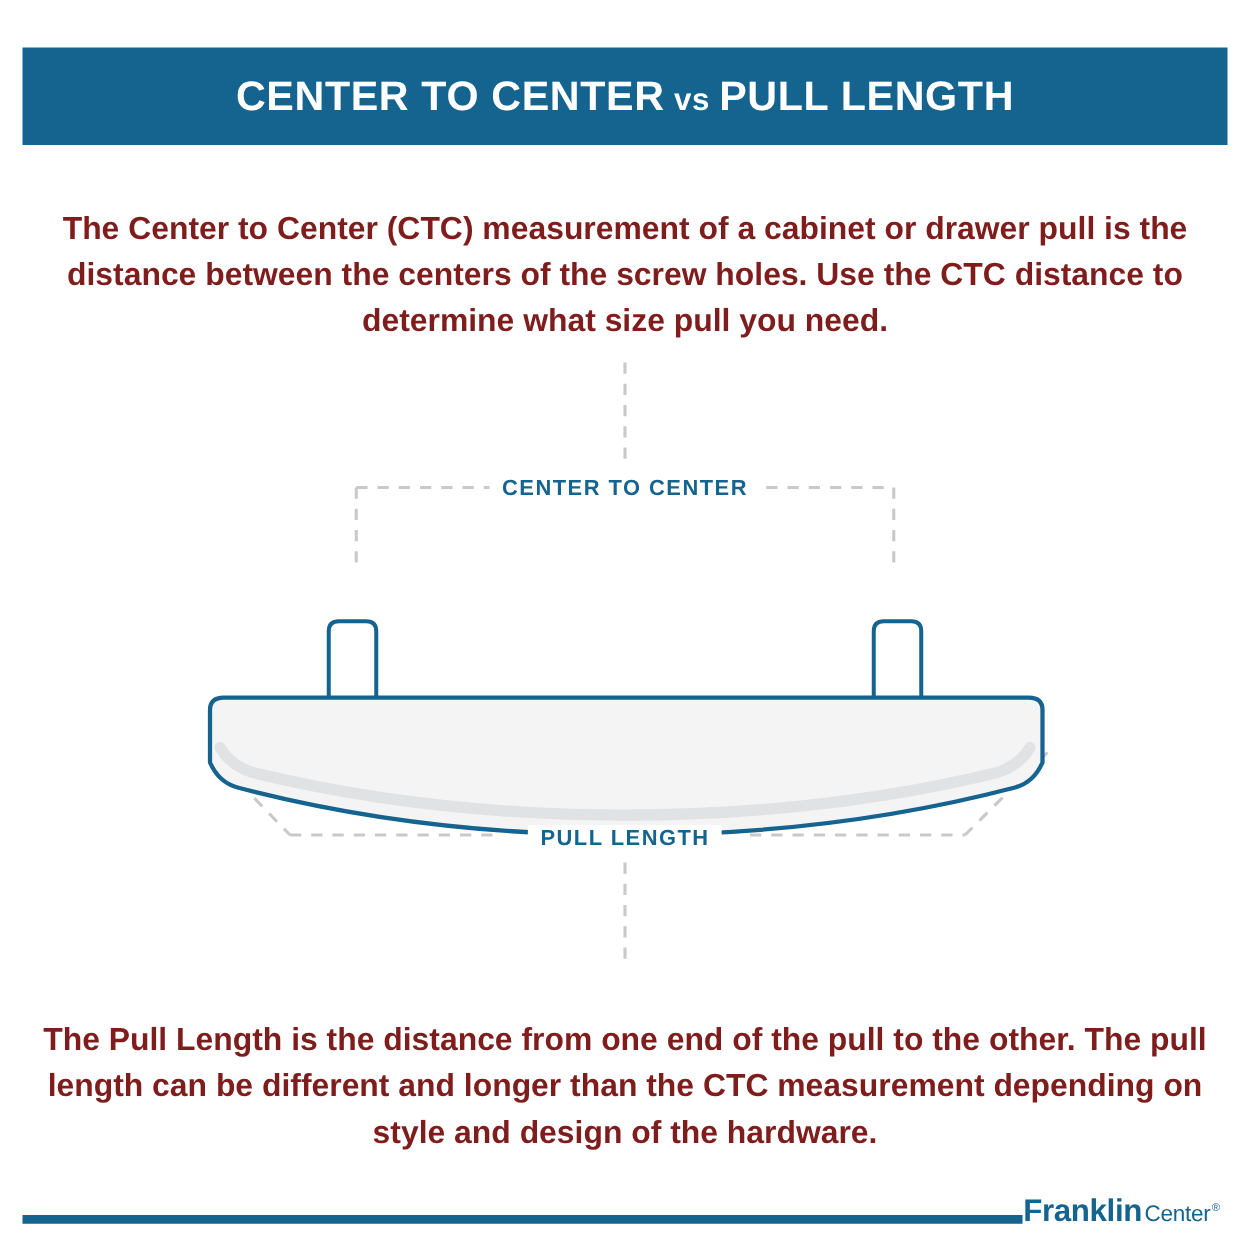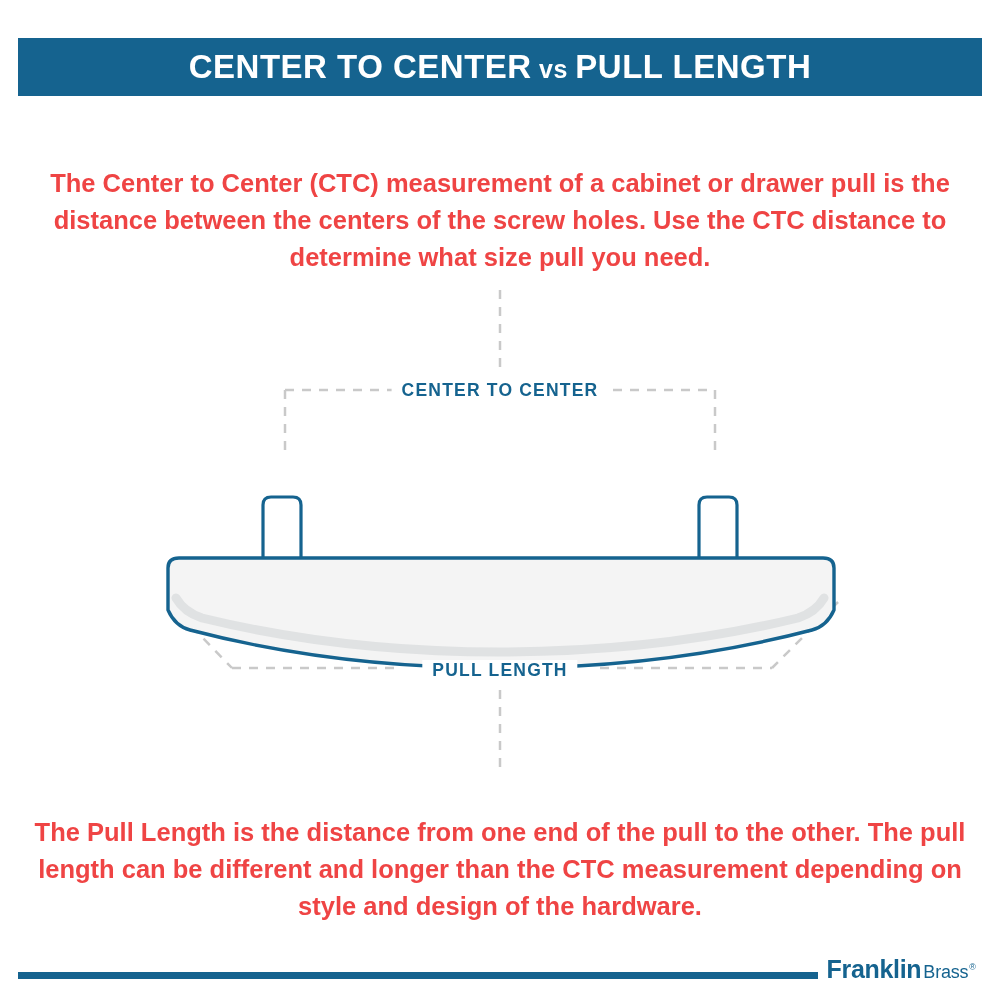--- a/index.html
+++ b/index.html
@@ -15,21 +15,21 @@
     position: relative;
     overflow: hidden;
   }
 
   
   .header-bar {
     position: absolute;
     left: 18px;
     top: 38px;
     width: 964px;
-    height: 58px;
+    height: 78px;
     background: #15638f;
     display: flex;
     align-items: center;
     justify-content: center;
   }
   .header-title {
     color: #ffffff;
     font-size: 33px;
     font-weight: bold;
     letter-spacing: 0.5px;
@@ -45,21 +45,21 @@
 
   
   .para {
     position: absolute;
     left: 28px;
     width: 944px;
     text-align: center;
     font-size: 25.5px;
     line-height: 37px;
     font-weight: bold;
-    color: #ef4444;
+    color: #7f1d1d;
   }
   .para-top { top: 165px; }
   .para-bottom { top: 814px; }
 
   
   .diagram {
     position: absolute;
     left: 0;
     top: 280px;
     width: 1000px;
@@ -199,15 +199,15 @@
 
   <div class="dim-label label-ctc">CENTER TO CENTER</div>
   <div class="dim-label label-pull">PULL LENGTH</div>
 </div>
 
 <div class="para para-bottom">The Pull Length is the distance from one end of the pull to the other. The pull length can be different and longer than the CTC measurement depending on style and design of the hardware.</div>
 
 <div class="footer-rule"></div>
 <div class="brand">
   <span class="brand-1">Franklin</span>
-  <span class="brand-2">Brass</span>
+  <span class="brand-2">Center</span>
   <span class="brand-tm">®</span>
 </div>
 
 </body></html>

